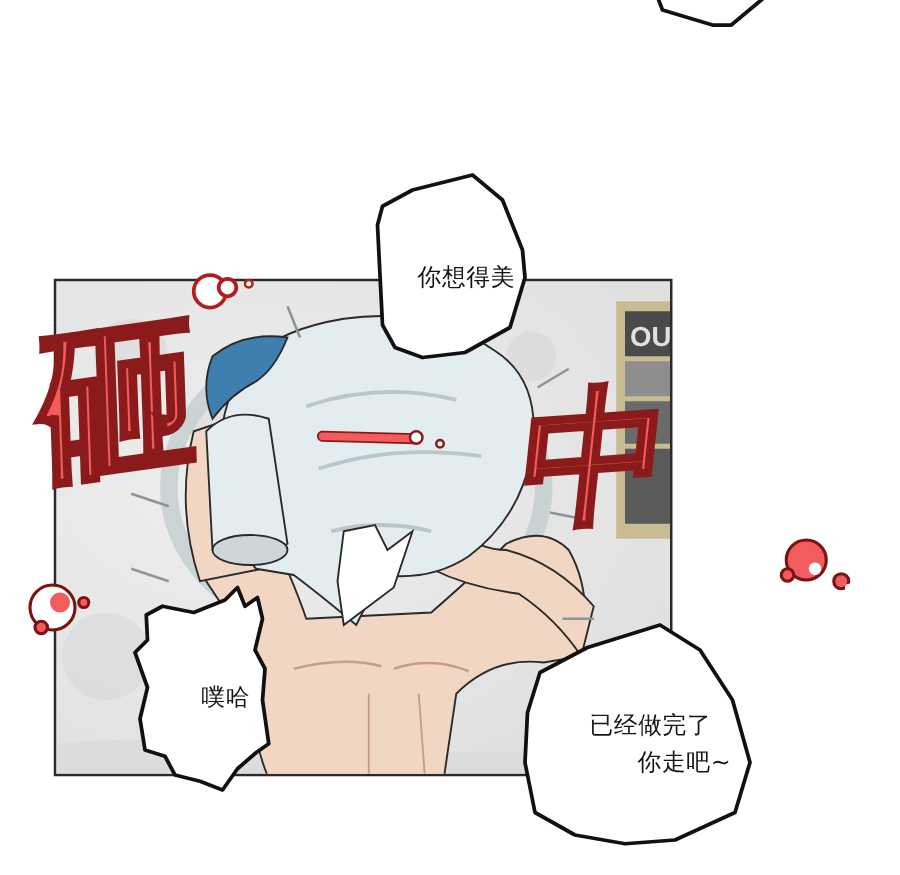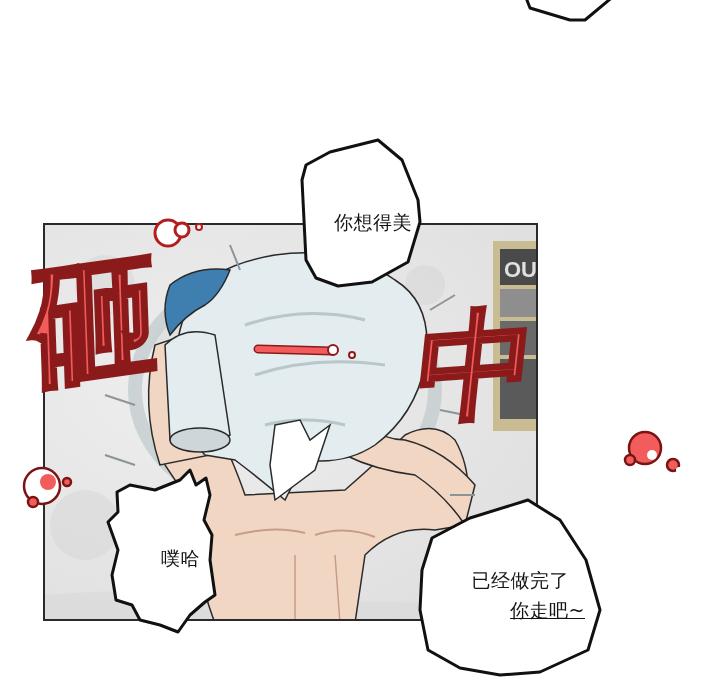--- a/index.html
+++ b/index.html
@@ -121,13 +121,13 @@
 
 <svg class="overlay" viewBox="0 0 720 700">
   <path d="M117,492 L130,485 L155,490 L180,480 L190,470 L196,485 L206,478 L210,495 L204,520 L212,535 L210,560 L215,595 L205,602 L190,615 L178,632 L160,625 L140,620 L132,605 L116,600 L112,575 L118,550 L108,522 L118,512 Z" fill="#ffffff" stroke="#111" stroke-width="3" stroke-linejoin="round"></path>
 </svg>
 <div class="bubble-text" style="left:130px; top:544px; width:70px;">噗哈</div>
 
 <svg class="overlay" viewBox="0 0 720 700">
   <path d="M432,538 L470,518 L528,500 L560,520 L586,560 L600,610 L588,650 L540,672 L500,675 L460,668 L428,650 L420,610 L422,570 Z" fill="#ffffff" stroke="#111" stroke-width="3" stroke-linejoin="round"></path>
 </svg>
 <div class="bubble-text" style="left:404px; top:566px; width:165px;">已经做完了</div>
-<div class="bubble-text" style="left:420px; top:596px; width:165px;text-decoration:underline;">你走吧~</div>
+<div class="bubble-text" style="left:420px; top:596px; width:165px;">你走吧~</div>
 
 </body></html>

